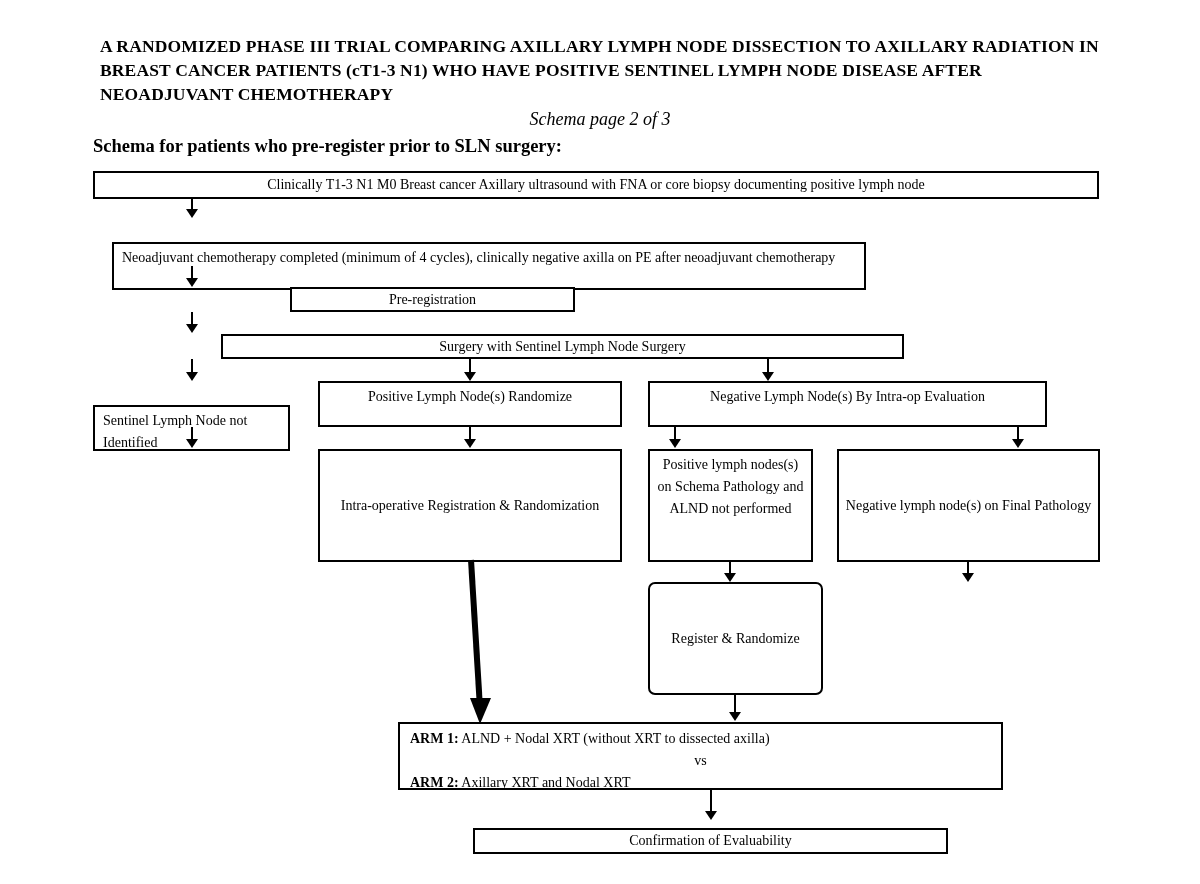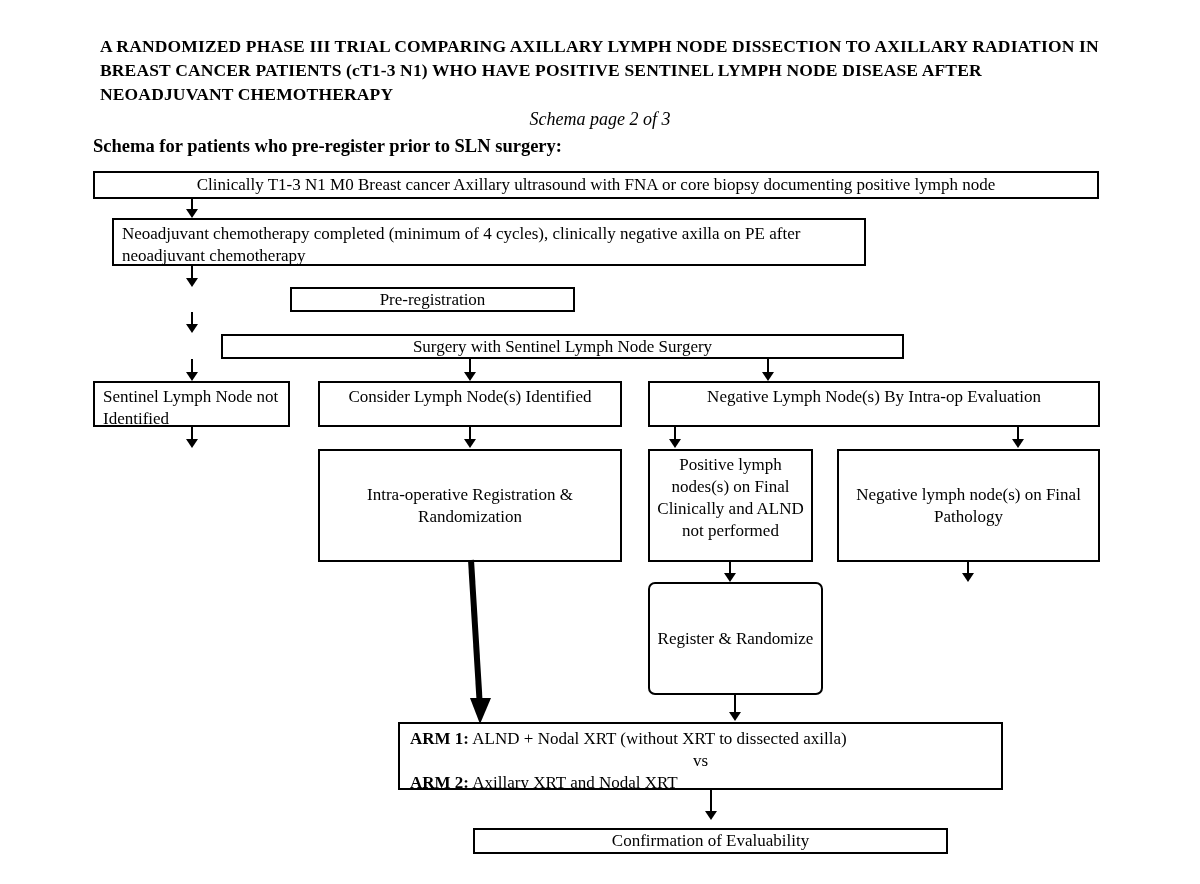--- a/index.html
+++ b/index.html
@@ -45,33 +45,33 @@
     font-weight: bold;
     font-size: 18.5px;
     line-height: 24px;
     white-space: nowrap;
   }
   .box {
     position: absolute;
     box-sizing: border-box;
     border: 2px solid #000000;
     background: #ffffff;
-    font-size: 17px;
+    font-size: 14px;
     line-height: 22px;
     display: flex;
     overflow: hidden;
   }
   .box .txt {
     width: 100%;
     white-space: pre-line;
   }
   .c-center { justify-content: center; align-items: center; text-align: center; }
   .c-left   { justify-content: flex-start; align-items: flex-start; text-align: left; }
   .c-topcenter { justify-content: center; align-items: flex-start; text-align: center; }
-  .pad-l { padding: 3px 6px 17px 8px; }
+  .pad-l { padding: 3px 6px 17px 8px; margin-top: 24px; }
   .pad-c { padding: 3px 6px; }
 
   
   .arrow {
     position: absolute;
   }
   .arrow .stem {
     position: absolute;
     left: 50%;
     top: 0;
@@ -141,23 +141,23 @@
   </div>
   <div class="arrow" style="left:761px; top:359px; width:14px; height:22px;">
     <div class="stem" style="height:14px;"></div>
       <div class="head"></div>
   </div>
 
   <div class="box c-left pad-l" style="left:93px; top:381px; width:197px; height:46px;">
     <span class="txt">Sentinel Lymph Node not Identified</span>
   </div>
   <div class="box c-topcenter pad-c" style="left:318px; top:381px; width:304px; height:46px;">
-    <span class="txt">Consider Lymph Node(s) Identified</span>
-  </div>
-  <div class="box c-topcenter pad-c" style="left:648px; top:381px; width:452px; height:46px;">
+    <span class="txt">Positive Lymph Node(s) Randomize</span>
+  </div>
+  <div class="box c-topcenter pad-c" style="left:648px; top:381px; width:399px; height:46px;">
     <span class="txt">Negative Lymph Node(s) By Intra-op Evaluation</span>
   </div>
 
   <div class="arrow" style="left:185px; top:427px; width:14px; height:21px;">
     <div class="stem" style="height:13px;"></div>
       <div class="head"></div>
   </div>
   <div class="arrow" style="left:463px; top:427px; width:14px; height:21px;">
     <div class="stem" style="height:13px;"></div>
       <div class="head"></div>
@@ -168,21 +168,21 @@
   </div>
   <div class="arrow" style="left:1011px; top:427px; width:14px; height:21px;">
     <div class="stem" style="height:13px;"></div>
       <div class="head"></div>
   </div>
 
   <div class="box c-center pad-c" style="left:318px; top:449px; width:304px; height:113px;">
     <span class="txt">Intra-operative Registration &amp; Randomization</span>
   </div>
   <div class="box c-topcenter pad-c" style="left:648px; top:449px; width:165px; height:113px;">
-    <span class="txt">Positive lymph nodes(s) on Final Clinically and ALND not performed</span>
+    <span class="txt">Positive lymph nodes(s) on Schema Pathology and ALND not performed</span>
   </div>
   <div class="box c-center pad-c" style="left:837px; top:449px; width:263px; height:113px;">
     <span class="txt">Negative lymph node(s) on Final Pathology</span>
   </div>
 
   <div class="arrow" style="left:723px; top:562px; width:14px; height:20px;">
     <div class="stem" style="height:12px;"></div>
       <div class="head"></div>
   </div>
   <div class="arrow" style="left:961px; top:562px; width:14px; height:20px;">

